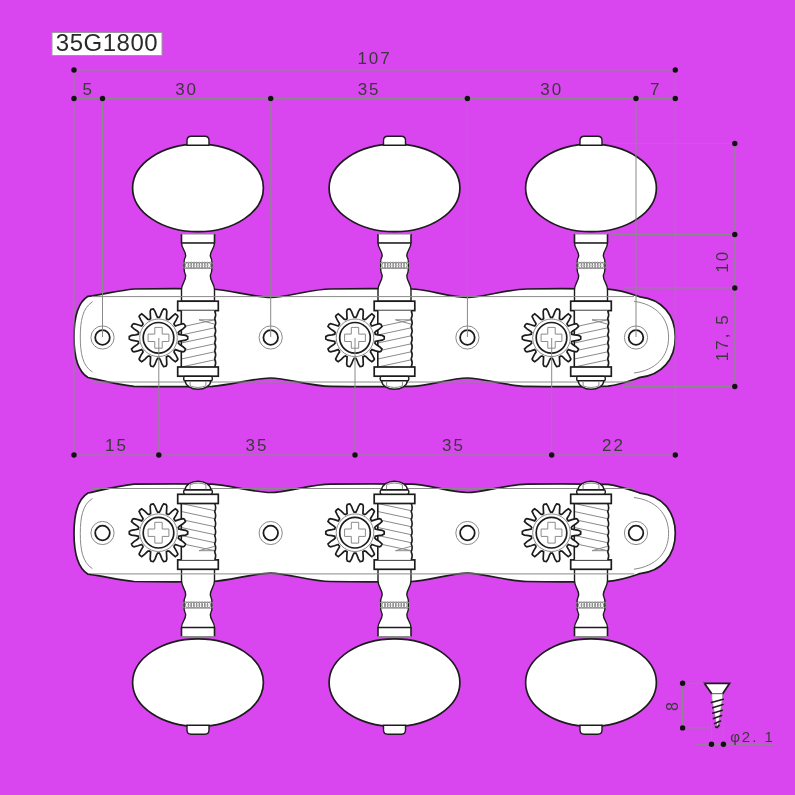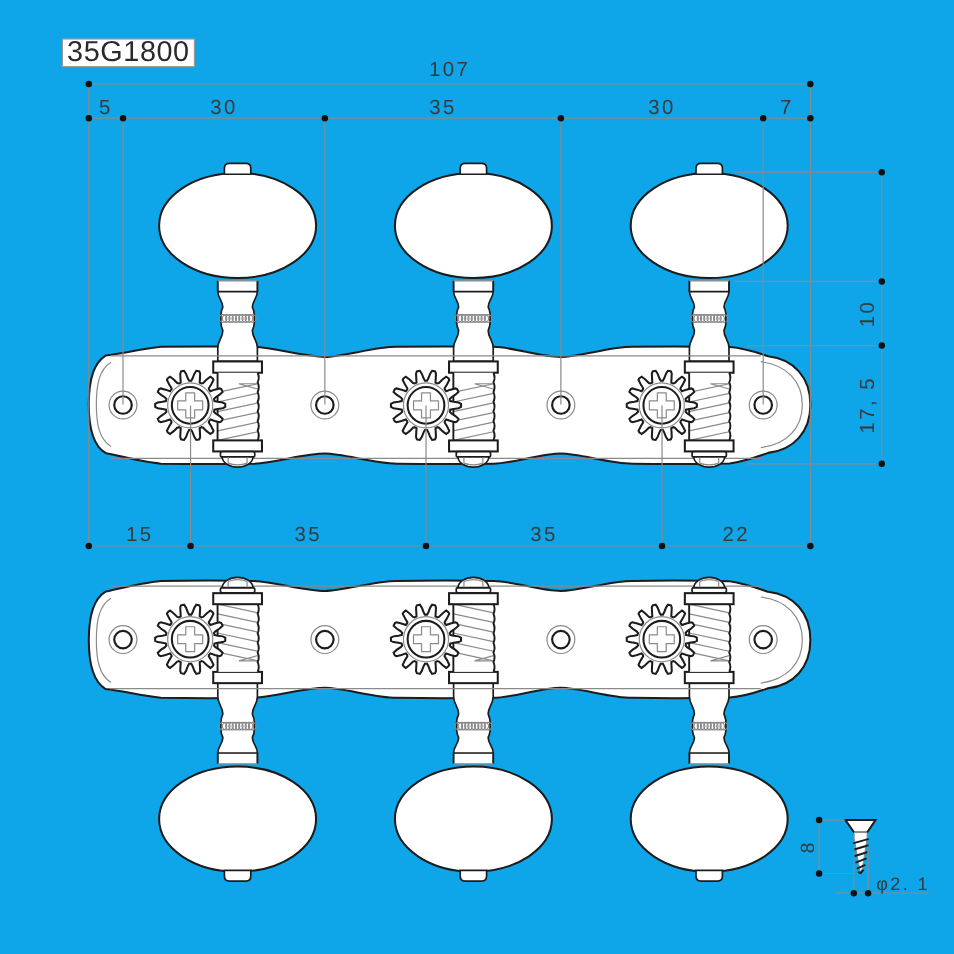--- a/index.html
+++ b/index.html
@@ -1,16 +1,16 @@
 <!DOCTYPE html>
 <html><head>
 <meta charset="utf-8">
 <style>
   html,body{margin:0;padding:0;background:#fff;}
-  .stage{position:relative;width:795px;height:795px;background:#0ea5e9;overflow:hidden;}
+  .stage{position:relative;width:795px;height:795px;background:#d946ef;overflow:hidden;}
   .wb{fill:#fff;stroke:#1c1c1c;stroke-width:1.7;}
   .wm{fill:#fff;stroke:#1c1c1c;stroke-width:1.4;}
   .bl{fill:none;stroke:#1c1c1c;stroke-width:1.6;}
   .tn{fill:none;stroke:#8a8a8a;stroke-width:1;}
   .dim{stroke:#8a8a8a;stroke-width:1;fill:none;}
   .dt{fill:#3a3a3a;font-family:"Liberation Sans",sans-serif;letter-spacing:2px;}
   .title-text{fill:#2a2a2a;font-family:"Liberation Sans",sans-serif;letter-spacing:0.5px;}
 </style>
 </head>
 <body>

